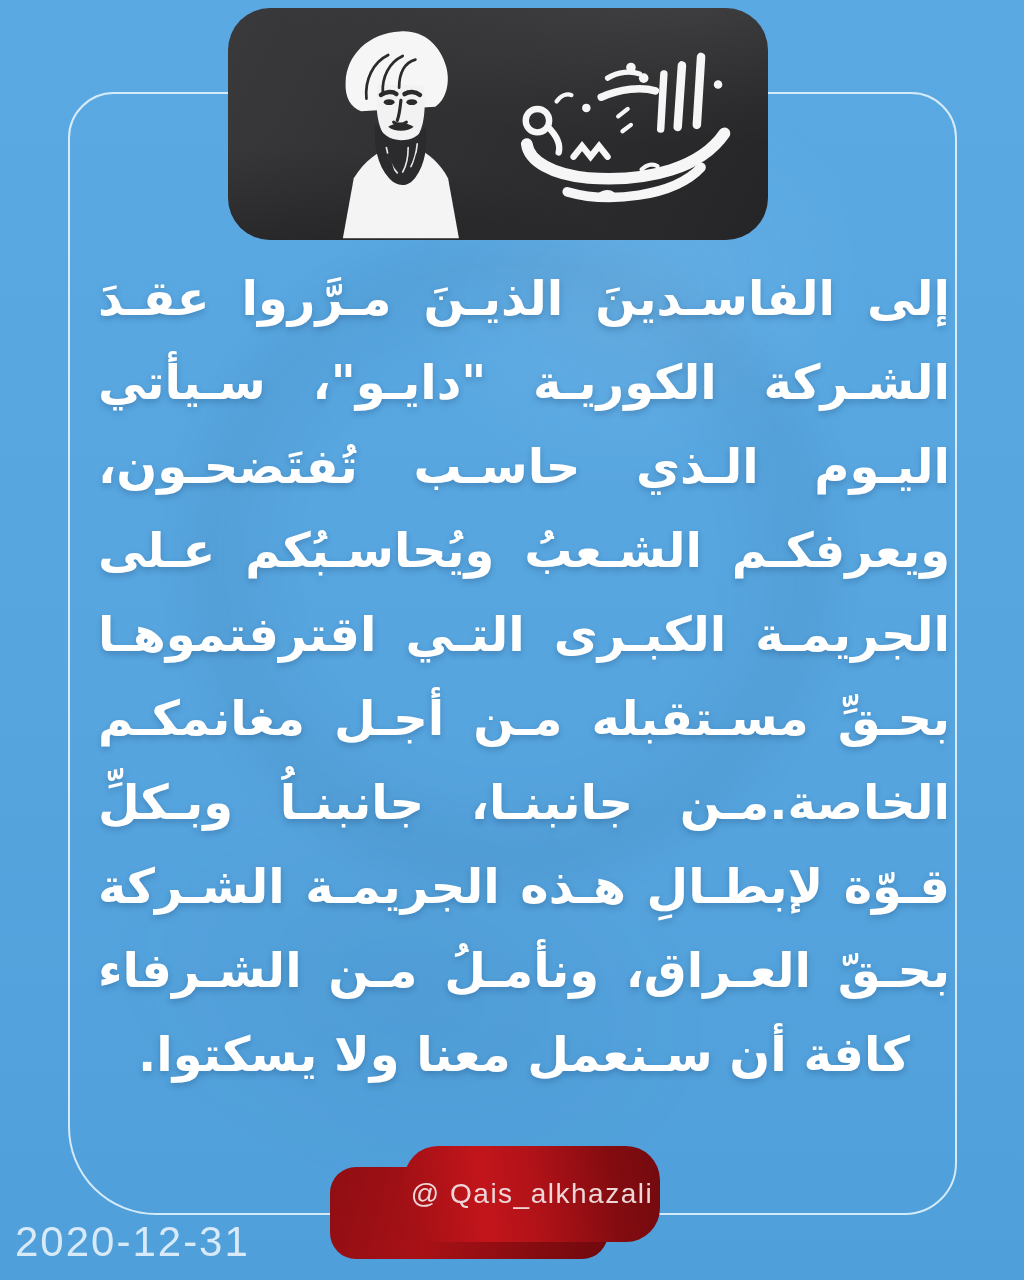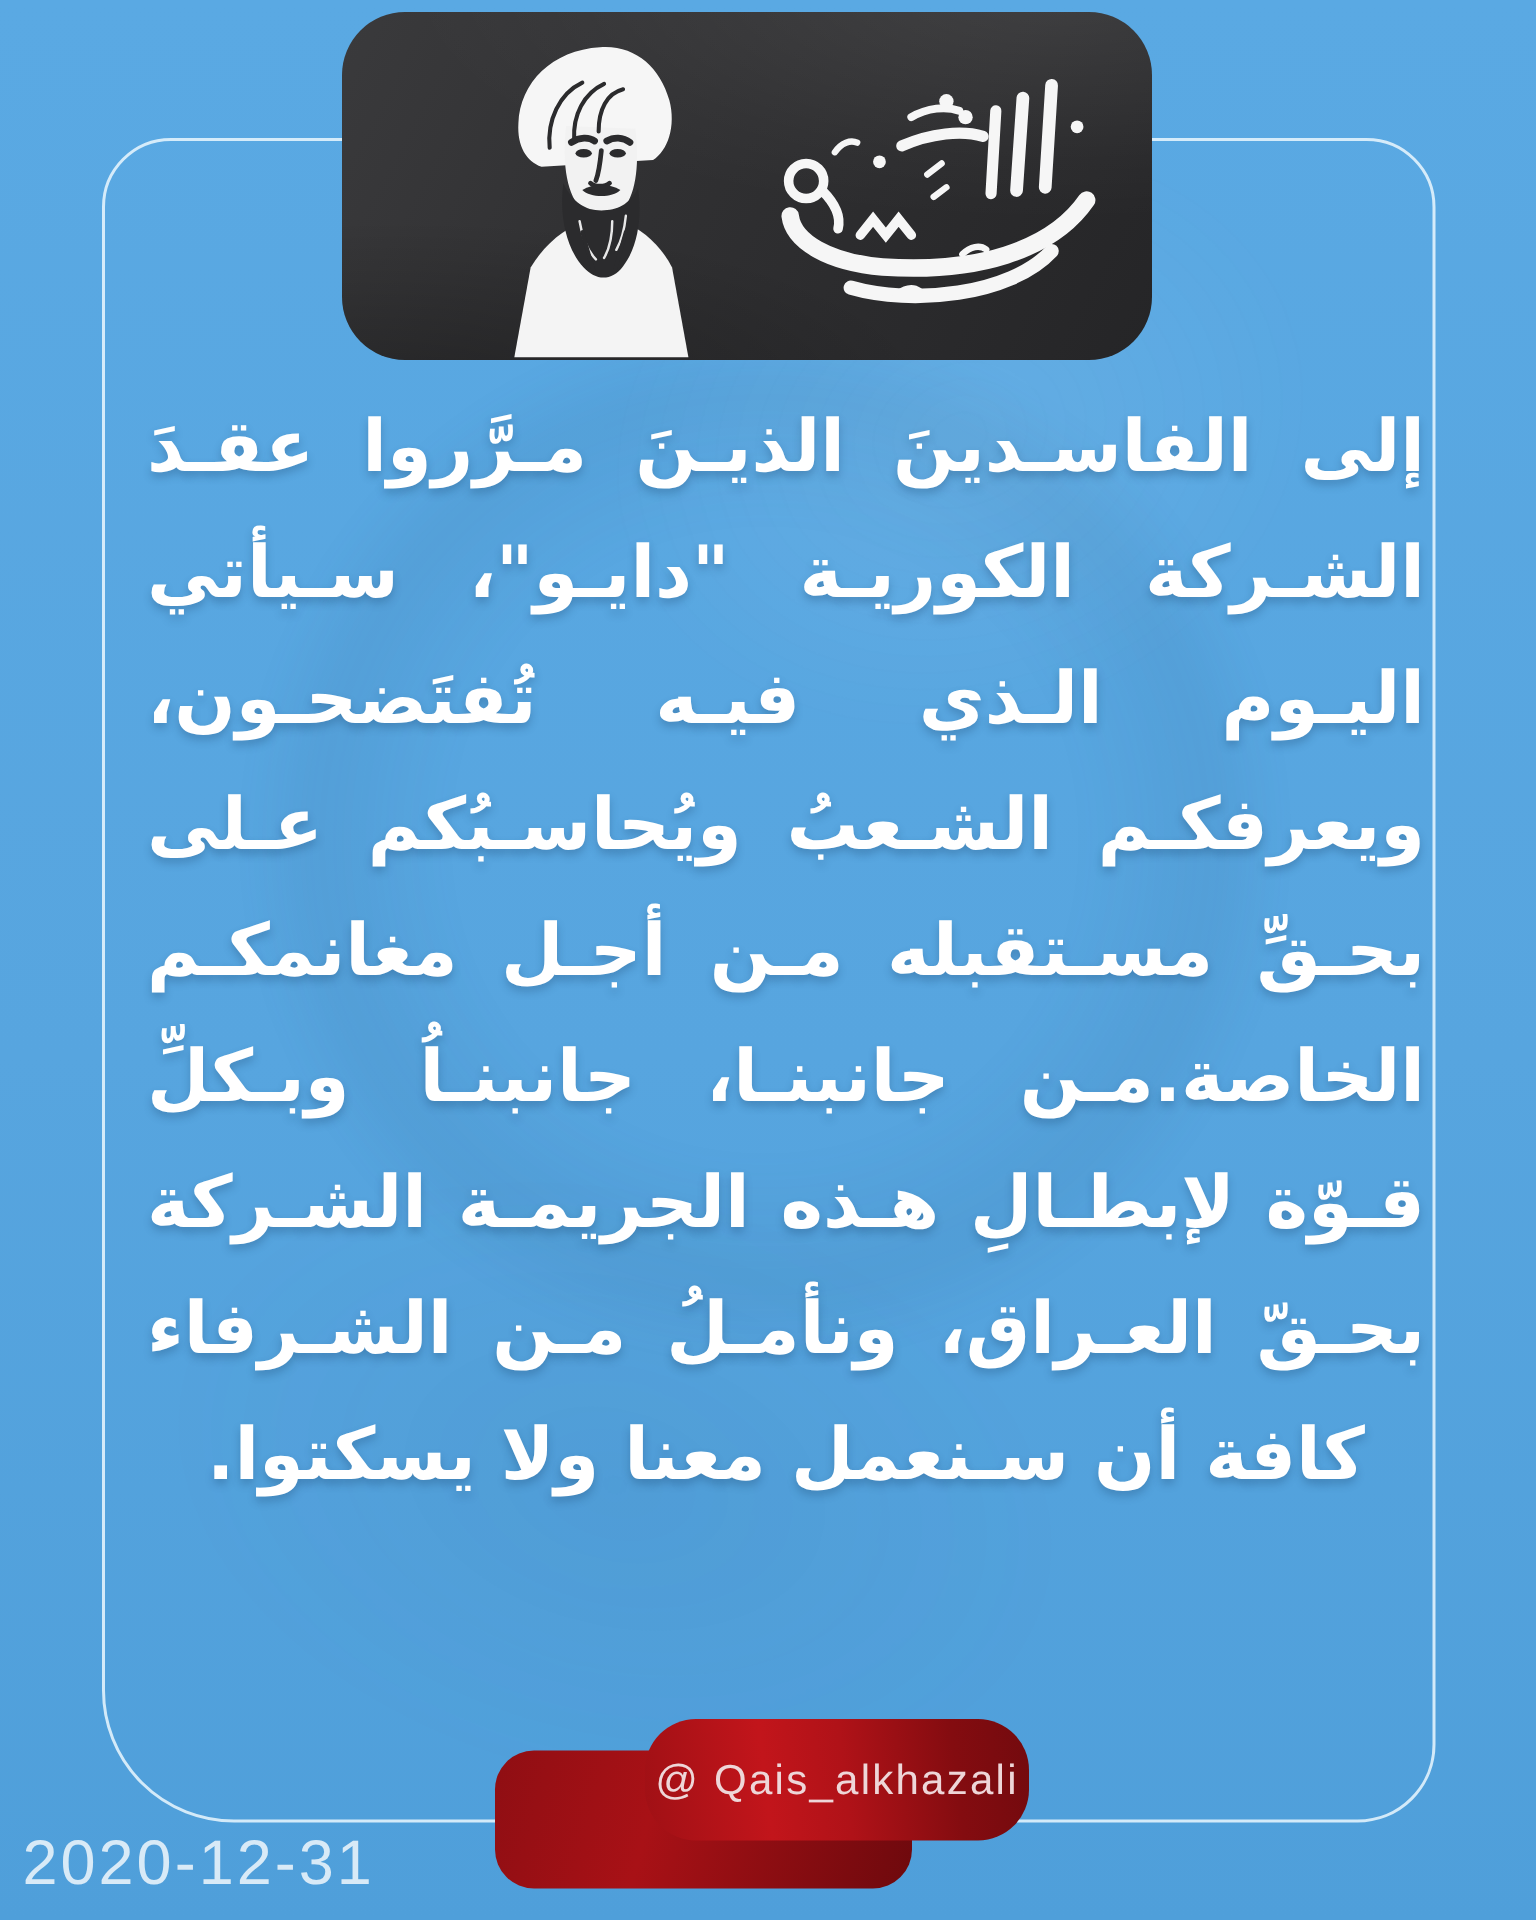--- a/index.html
+++ b/index.html
@@ -43,21 +43,21 @@
     text-shadow:0 3px 6px rgba(20,60,100,0.28);
   }
   .line{text-align:justify;text-align-last:justify;}
   .line.last{text-align-last:center;}
   
   .badge-back{
     position:absolute;left:330px;top:1167px;width:278px;height:92px;border-radius:26px;z-index:3;
     background:linear-gradient(105deg,#8f0e13 0%,#a81116 38%,#6e090d 100%);
   }
   .badge-front{
-    position:absolute;left:430px;top:1146px;width:256px;height:81px;border-radius:34px;z-index:4;
+    position:absolute;left:404px;top:1146px;width:256px;height:96px;border-radius:34px;z-index:4;
     background:linear-gradient(83deg,#a01015 0%,#c2151b 32%,#b01218 52%,#840c10 80%,#730a0e 100%);
     display:flex;align-items:center;justify-content:center;
   }
   .handle{
     font-family:"Liberation Sans",sans-serif;font-weight:300;font-size:28px;
     color:#eed6d8;letter-spacing:1.5px;white-space:nowrap;
   }
   .date{
     position:absolute;left:15px;top:1218px;z-index:2;
     font-family:"Liberation Sans",sans-serif;font-weight:300;font-size:42px;
@@ -134,22 +134,23 @@
         <path stroke-width="4" d="M70,56 c4,-6 10,-8 14,-6"></path>
         <path stroke-width="4" d="M150,120 c5,-5 11,-6 15,-3"></path>
         <path stroke-width="4" d="M108,146 c5,-5 11,-6 15,-3"></path>
       </g>
     </svg>
   </div>
 
   <div class="statement">
     <div class="line">إلى الفاسـدينَ الذيـنَ مـرَّروا عقـدَ</div>
     <div class="line">الشـركة الكوريـة "دايـو"، سـيأتي</div>
-    <div class="line">اليـوم الـذي فيـه تُفتَضحـون،</div>
+    <div class="line">اليـوم الـذي حاسـب تُفتَضحـون،</div>
     <div class="line">ويعرفكـم الشـعبُ ويُحاسـبُكم عـلى</div>
+    <div class="line">الجريمـة الكبـرى التـي اقترفتموهـا</div>
     <div class="line">بحـقِّ مسـتقبله مـن أجـل مغانمكـم</div>
     <div class="line">الخاصة.مـن جانبنـا، جانبنـاُ وبـكلِّ</div>
     <div class="line">قـوّة لإبطـالِ هـذه الجريمـة الشـركة</div>
     <div class="line">بحـقّ العـراق، ونأمـلُ مـن الشـرفاء</div>
     <div class="line last">كافة أن سـنعمل معنا ولا يسكتوا.</div>
   </div>
 
   <div class="badge-back"></div>
   <div class="badge-front">
     <span class="handle">@ Qais_alkhazali</span>

